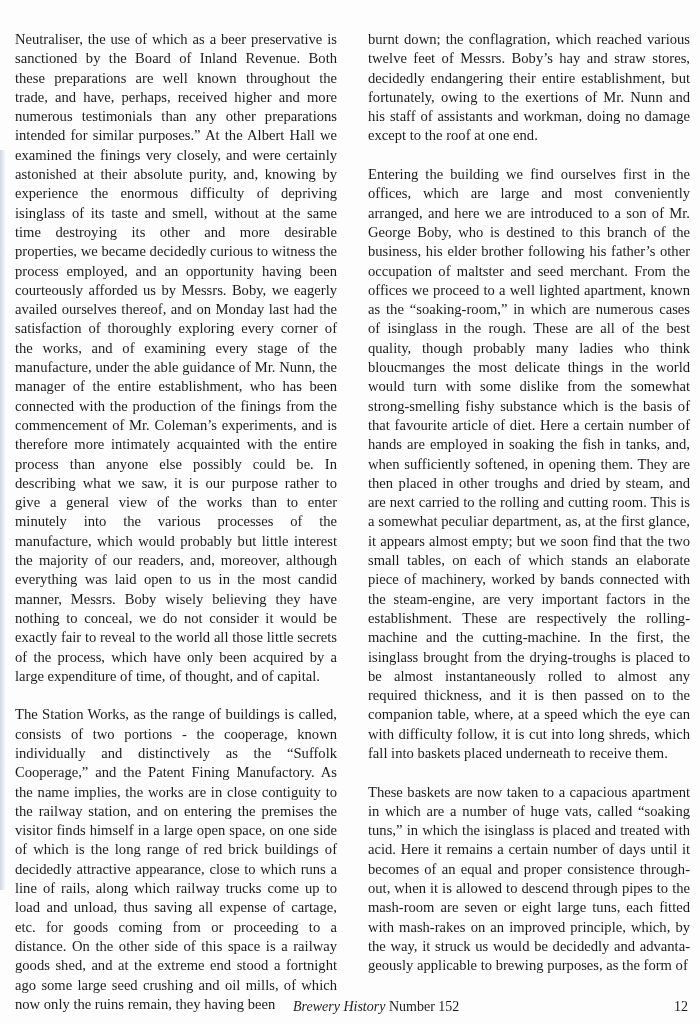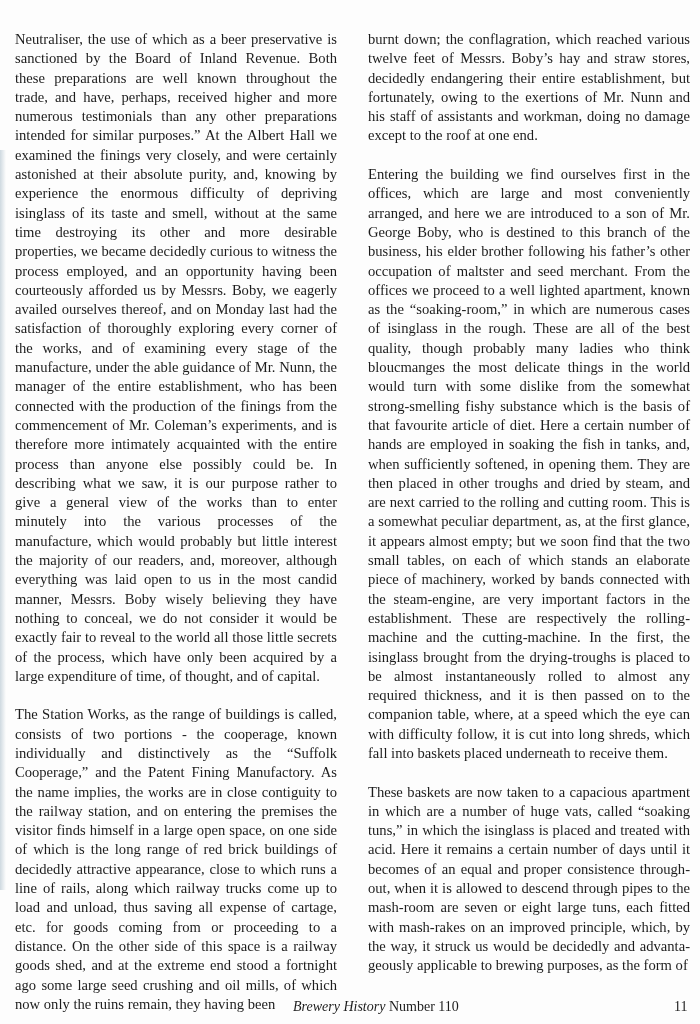--- a/index.html
+++ b/index.html
@@ -73,16 +73,16 @@
     <p class="para">The Station Works, as the range of buildings is called, consists of two portions - the cooperage, known individ­ually and distinctively as the “Suffolk Cooperage,” and the Patent Fining Manufactory. As the name implies, the works are in close contiguity to the railway station, and on entering the premises the visitor finds himself in a large open space, on one side of which is the long range of red brick buildings of decidedly attractive appear­ance, close to which runs a line of rails, along which railway trucks come up to load and unload, thus saving all expense of cartage, etc. for goods coming from or proceeding to a distance. On the other side of this space is a railway goods shed, and at the extreme end stood a fortnight ago some large seed crushing and oil mills, of which now only the ruins remain, they having been</p>
   </div>
 
   <div class="column col-right">
     <p class="para">burnt down; the conflagration, which reached various twelve feet of Messrs. Boby’s hay and straw stores, decidedly endangering their entire establishment, but fortunately, owing to the exertions of Mr. Nunn and his staff of assistants and workman, doing no damage except to the roof at one end.</p>
     <p class="para">Entering the building we find ourselves first in the offices, which are large and most conveniently arranged, and here we are introduced to a son of Mr. George Boby, who is destined to this branch of the business, his elder brother following his father’s other occupation of maltster and seed  merchant. From the offices we proceed to a well lighted apartment, known as the “soaking-room,” in which are numerous cases of isinglass in the rough. These are all of the best quality, though probably many ladies who think bloucmanges the most delicate things in the world would turn with some dislike from the somewhat strong-smelling fishy substance which is the basis of that favourite article of diet. Here a certain number of hands are employed in soaking the fish in tanks, and, when sufficiently soft­ened, in opening them. They are then placed in other troughs and dried by steam, and are next carried to the rolling and cutting room. This is a somewhat peculiar department, as, at the first glance, it appears almost empty; but we soon find that the two small tables, on each of which stands an elaborate piece of machinery, worked by bands connected with the steam-engine, are very important factors in the establishment. These are respectively the rolling-machine and the cutting-machine. In the first, the isinglass brought from the drying-troughs is placed to be almost instantaneously rolled to almost any required thickness, and it is then passed on to the companion table, where, at a speed which the eye can with difficulty follow, it is cut into long shreds, which fall into baskets placed underneath to receive them.</p>
     <p class="para">These baskets are now taken to a capacious apartment in which are a number of huge vats, called “soaking tuns,” in which the isinglass is placed and treated with acid. Here it remains a certain number of days until it becomes of an equal and proper consistence through­out, when it is allowed to descend through pipes to the mash-room are seven or eight large tuns, each fitted with mash-rakes on an improved principle, which, by the way, it struck us would be decidedly and advanta­geously applicable to brewing purposes, as the form of</p>
   </div>
 
   <div class="footer">
-    <span class="footer-journal"><em>Brewery History</em> <span>Number 110</span></span>
-    <span class="footer-page">11</span>
+    <span class="footer-journal"><em>Brewery History</em> <span>Number 152</span></span>
+    <span class="footer-page">12</span>
   </div>
 </div>
 
 </body></html>

